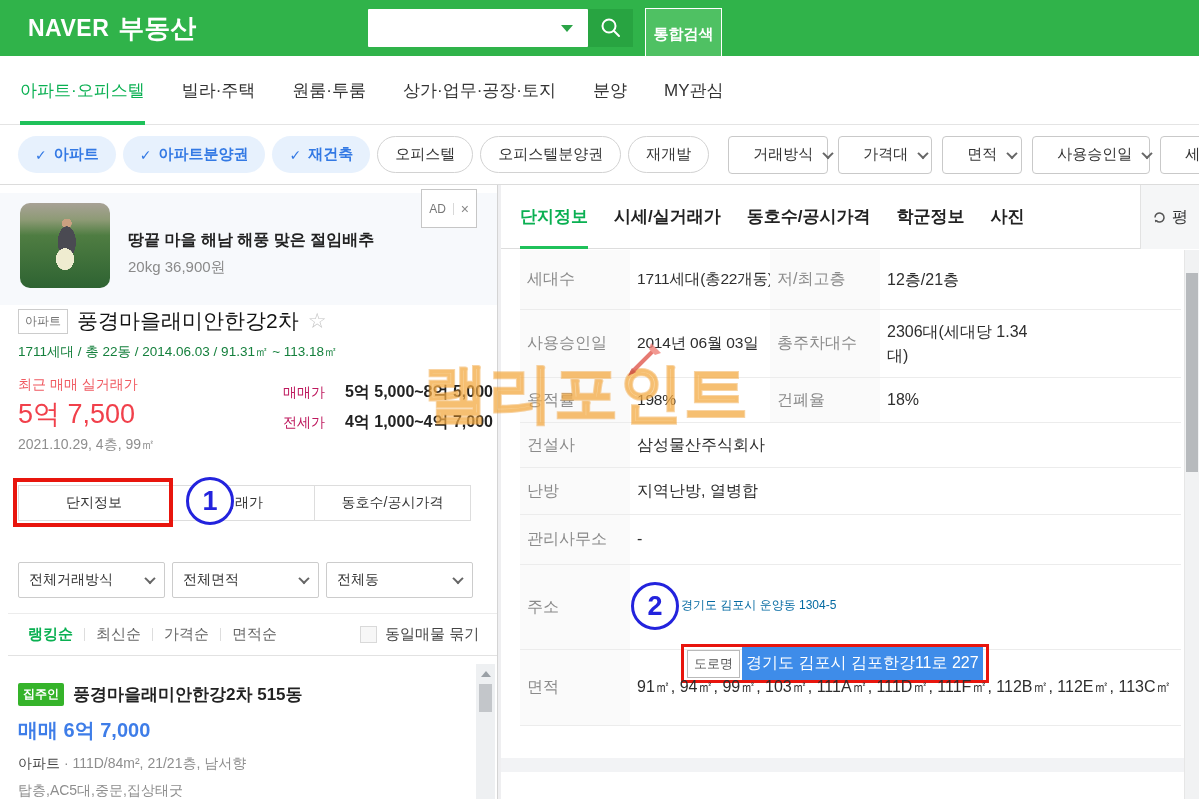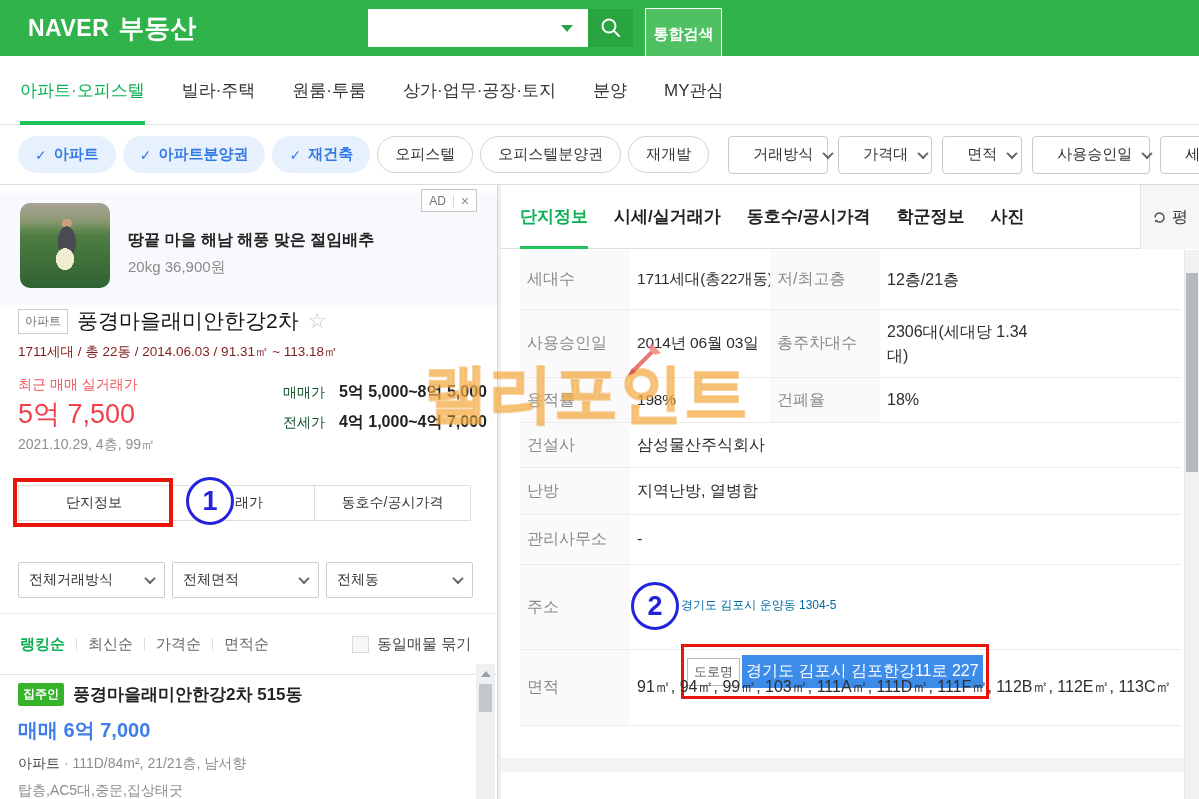--- a/index.html
+++ b/index.html
@@ -41,52 +41,52 @@
   .right-panel{position:absolute;left:501px;top:0;width:698px;height:100%;background:#fff}
 
   
   .ad{position:absolute;left:0;top:8px;width:100%;height:112px;background:#f7f9fc}
   .ad-img{position:absolute;left:20px;top:10px;width:90px;height:85px;border-radius:10px;
     background:
       radial-gradient(ellipse 15px 18px at 50% 66%,#efecd0 0 60%,rgba(0,0,0,0) 61%),
       radial-gradient(ellipse 15px 26px at 52% 46%,#4a4a52 0 60%,rgba(0,0,0,0) 61%),
       radial-gradient(circle 8px at 52% 24%,#c9a081 0 60%,rgba(0,0,0,0) 61%),
       linear-gradient(180deg,#a8a296 0%,#8d9a75 20%,#4f7d42 38%,#2e6332 100%)}
-  .ad-badge{position:absolute;right:20px;top:-4px;height:23px;border:1px solid #c6c6c6;background:#fff;display:flex;align-items:center;padding:0 7px;font-size:12px;color:#777;gap:7px}
+  .ad-badge{position:absolute;right:20px;top:-4px;height:39px;border:1px solid #c6c6c6;background:#fff;display:flex;align-items:center;padding:0 7px;font-size:12px;color:#777;gap:7px}
   .ad-badge .bsep{width:1px;height:12px;background:#d8d8d8}
   .ad-badge .close{font-size:14px;color:#888;cursor:pointer}
   .ad-title{position:absolute;left:128px;top:37px;font-size:16px;font-weight:700;color:#222;cursor:pointer}
   .ad-sub{position:absolute;left:128px;top:65px;font-size:15px;color:#8a8a8a}
 
   
   .prop-title-row{position:absolute;left:18px;top:122px;display:flex;align-items:center;gap:9px}
   .type-badge{border:1px solid #ccc;color:#757575;font-size:12px;padding:3px 6px;background:#fff}
   .prop-name{font-size:21px;font-weight:400;color:#111}
   .star-icon{font-size:21px;color:#c3c3c3;cursor:pointer}
-  .prop-summary{position:absolute;left:18px;top:158px;font-size:13.5px;color:#7f1d1d}
+  .prop-summary{position:absolute;left:18px;top:158px;font-size:13.5px;color:#15803d}
   .recent-label{position:absolute;left:18px;top:191px;font-size:14px;color:#f05c63}
   .recent-price{position:absolute;left:18px;top:211px;font-size:27px;font-weight:400;color:#f1404b}
   .recent-info{position:absolute;left:18px;top:251px;font-size:14px;color:#8e8e8e}
   .price-col{position:absolute;left:283px;top:197px;font-size:14px}
   .price-line{margin-bottom:9px}
-  .price-line .lbl{color:#14532d;margin-right:10px}
+  .price-line .lbl{color:#be185d;margin-right:16px}
   .price-line .val{color:#222;font-weight:700;font-size:16px}
 
   
   .btn-group{position:absolute;left:18px;top:300px;display:flex}
   .seg{height:36px;border:1px solid #ddd;margin-left:-1px;display:flex;align-items:center;justify-content:center;font-size:14px;color:#333;background:#fff;cursor:pointer}
   .seg.s1{width:152px;margin-left:0}.seg.s2{width:146px}.seg.s3{width:157px}
   .red-box1{position:absolute;left:13px;top:293px;width:160px;height:49px;border:4px solid #e8150d;z-index:6;pointer-events:none}
   .num-circle{width:48px;height:48px;border-radius:50%;background:#fff;border:3px solid #2323dd;color:#2323dd;font-size:27px;font-weight:700;display:flex;align-items:center;justify-content:center;z-index:7}
   .circle1{position:absolute;left:186px;top:292px}
 
   
   .sel-row{position:absolute;left:18px;top:377px;display:flex;gap:7px}
   .lsel{width:147px;height:36px;border:1px solid #ccc;border-radius:2px;background:#fff;display:flex;align-items:center;justify-content:space-between;padding:0 10px;font-size:14px;color:#333;cursor:pointer}
-  .sort-bar{position:absolute;left:0;top:428px;width:100%;height:62px;border-top:1px solid #ececec;border-bottom:1px solid #e2e2e2;display:flex;align-items:center;padding-left:20px;font-size:15px;background:#fff}
+  .sort-bar{position:absolute;left:8px;top:428px;width:100%;height:43px;border-top:1px solid #ececec;border-bottom:1px solid #e2e2e2;display:flex;align-items:center;padding-left:20px;font-size:15px;background:#fff}
   .sort{color:#666;cursor:pointer}
   .sort.active{color:#0ab052;font-weight:700}
   .ssep{width:1px;height:13px;background:#ddd;margin:0 11px}
   .bundle{position:absolute;left:352px;display:flex;align-items:center;gap:8px;color:#444}
   .cb{width:17px;height:17px;border:1px solid #d9d9d9;background:#f7f7f7;cursor:pointer}
 
   
   .listing{position:absolute;left:18px;top:498px;right:34px;cursor:pointer}
   .li-head{display:flex;align-items:center;gap:9px}
   .owner-badge{background:#35b32a;color:#fff;font-size:12px;font-weight:700;padding:3px 5px;border-radius:2px}
@@ -110,21 +110,21 @@
   .t-row{display:flex;align-items:stretch;border-bottom:1px solid #ececec}
   .t-cell{display:flex;align-items:center;padding-left:7px;font-size:16px;color:#2e2e2e}
   .t-label{width:110px;background:#fafafa;color:#8b8b8b;flex-shrink:0}
   .t-val1{width:140px;flex-shrink:0;white-space:nowrap;font-size:15.5px;letter-spacing:-.2px}
   .t-val2{flex:1;white-space:pre-line;line-height:1.45}
   .t-valspan{flex:1;white-space:pre-line;line-height:1.55}
   .rh60{height:60px}.rh68{height:68px}.rh45{height:45px}.rh47{height:47px}.rh50{height:50px}.rh85{height:85px}.rh76{height:76px}
   .addr-cell{align-items:flex-start;padding-top:6px}
   .addr-wrap{margin-left:44px}
   .addr-line1{font-size:12px;color:#0369a1;margin-bottom:5px}
-  .redbox2{display:inline-flex;align-items:center;border:3px solid #e8150d;padding:8px 3px}
+  .redbox2{display:inline-flex;align-items:center;border:3px solid #e8150d;padding:0 3px}
   .road-badge{border:1px solid #b9b9b9;background:#fff;color:#555;font-size:13px;padding:3px 6px;margin-right:2px;white-space:nowrap}
   .road-hl{background:#3e8ce9;color:#fff;font-size:16px;padding:4px 4px;white-space:nowrap}
   .circle2{position:absolute;left:130px;top:397px}
   .band{position:absolute;left:0;top:573px;width:683px;height:14px;background:#f2f3f5}
   .rscroll{position:absolute;right:0;top:65px;bottom:0;width:15px;background:#f1f2f3;border-left:1px solid #e6e6e6}
   .rthumb{position:absolute;left:1px;right:1px;top:23px;height:199px;background:#b7babd;cursor:pointer}
 
   
   .watermark{position:absolute;left:424px;top:350px;font-size:64px;font-weight:800;letter-spacing:1px;
     color:rgba(248,187,94,.55);-webkit-text-stroke:2px rgba(240,158,48,.45);z-index:40;pointer-events:none;white-space:nowrap}

